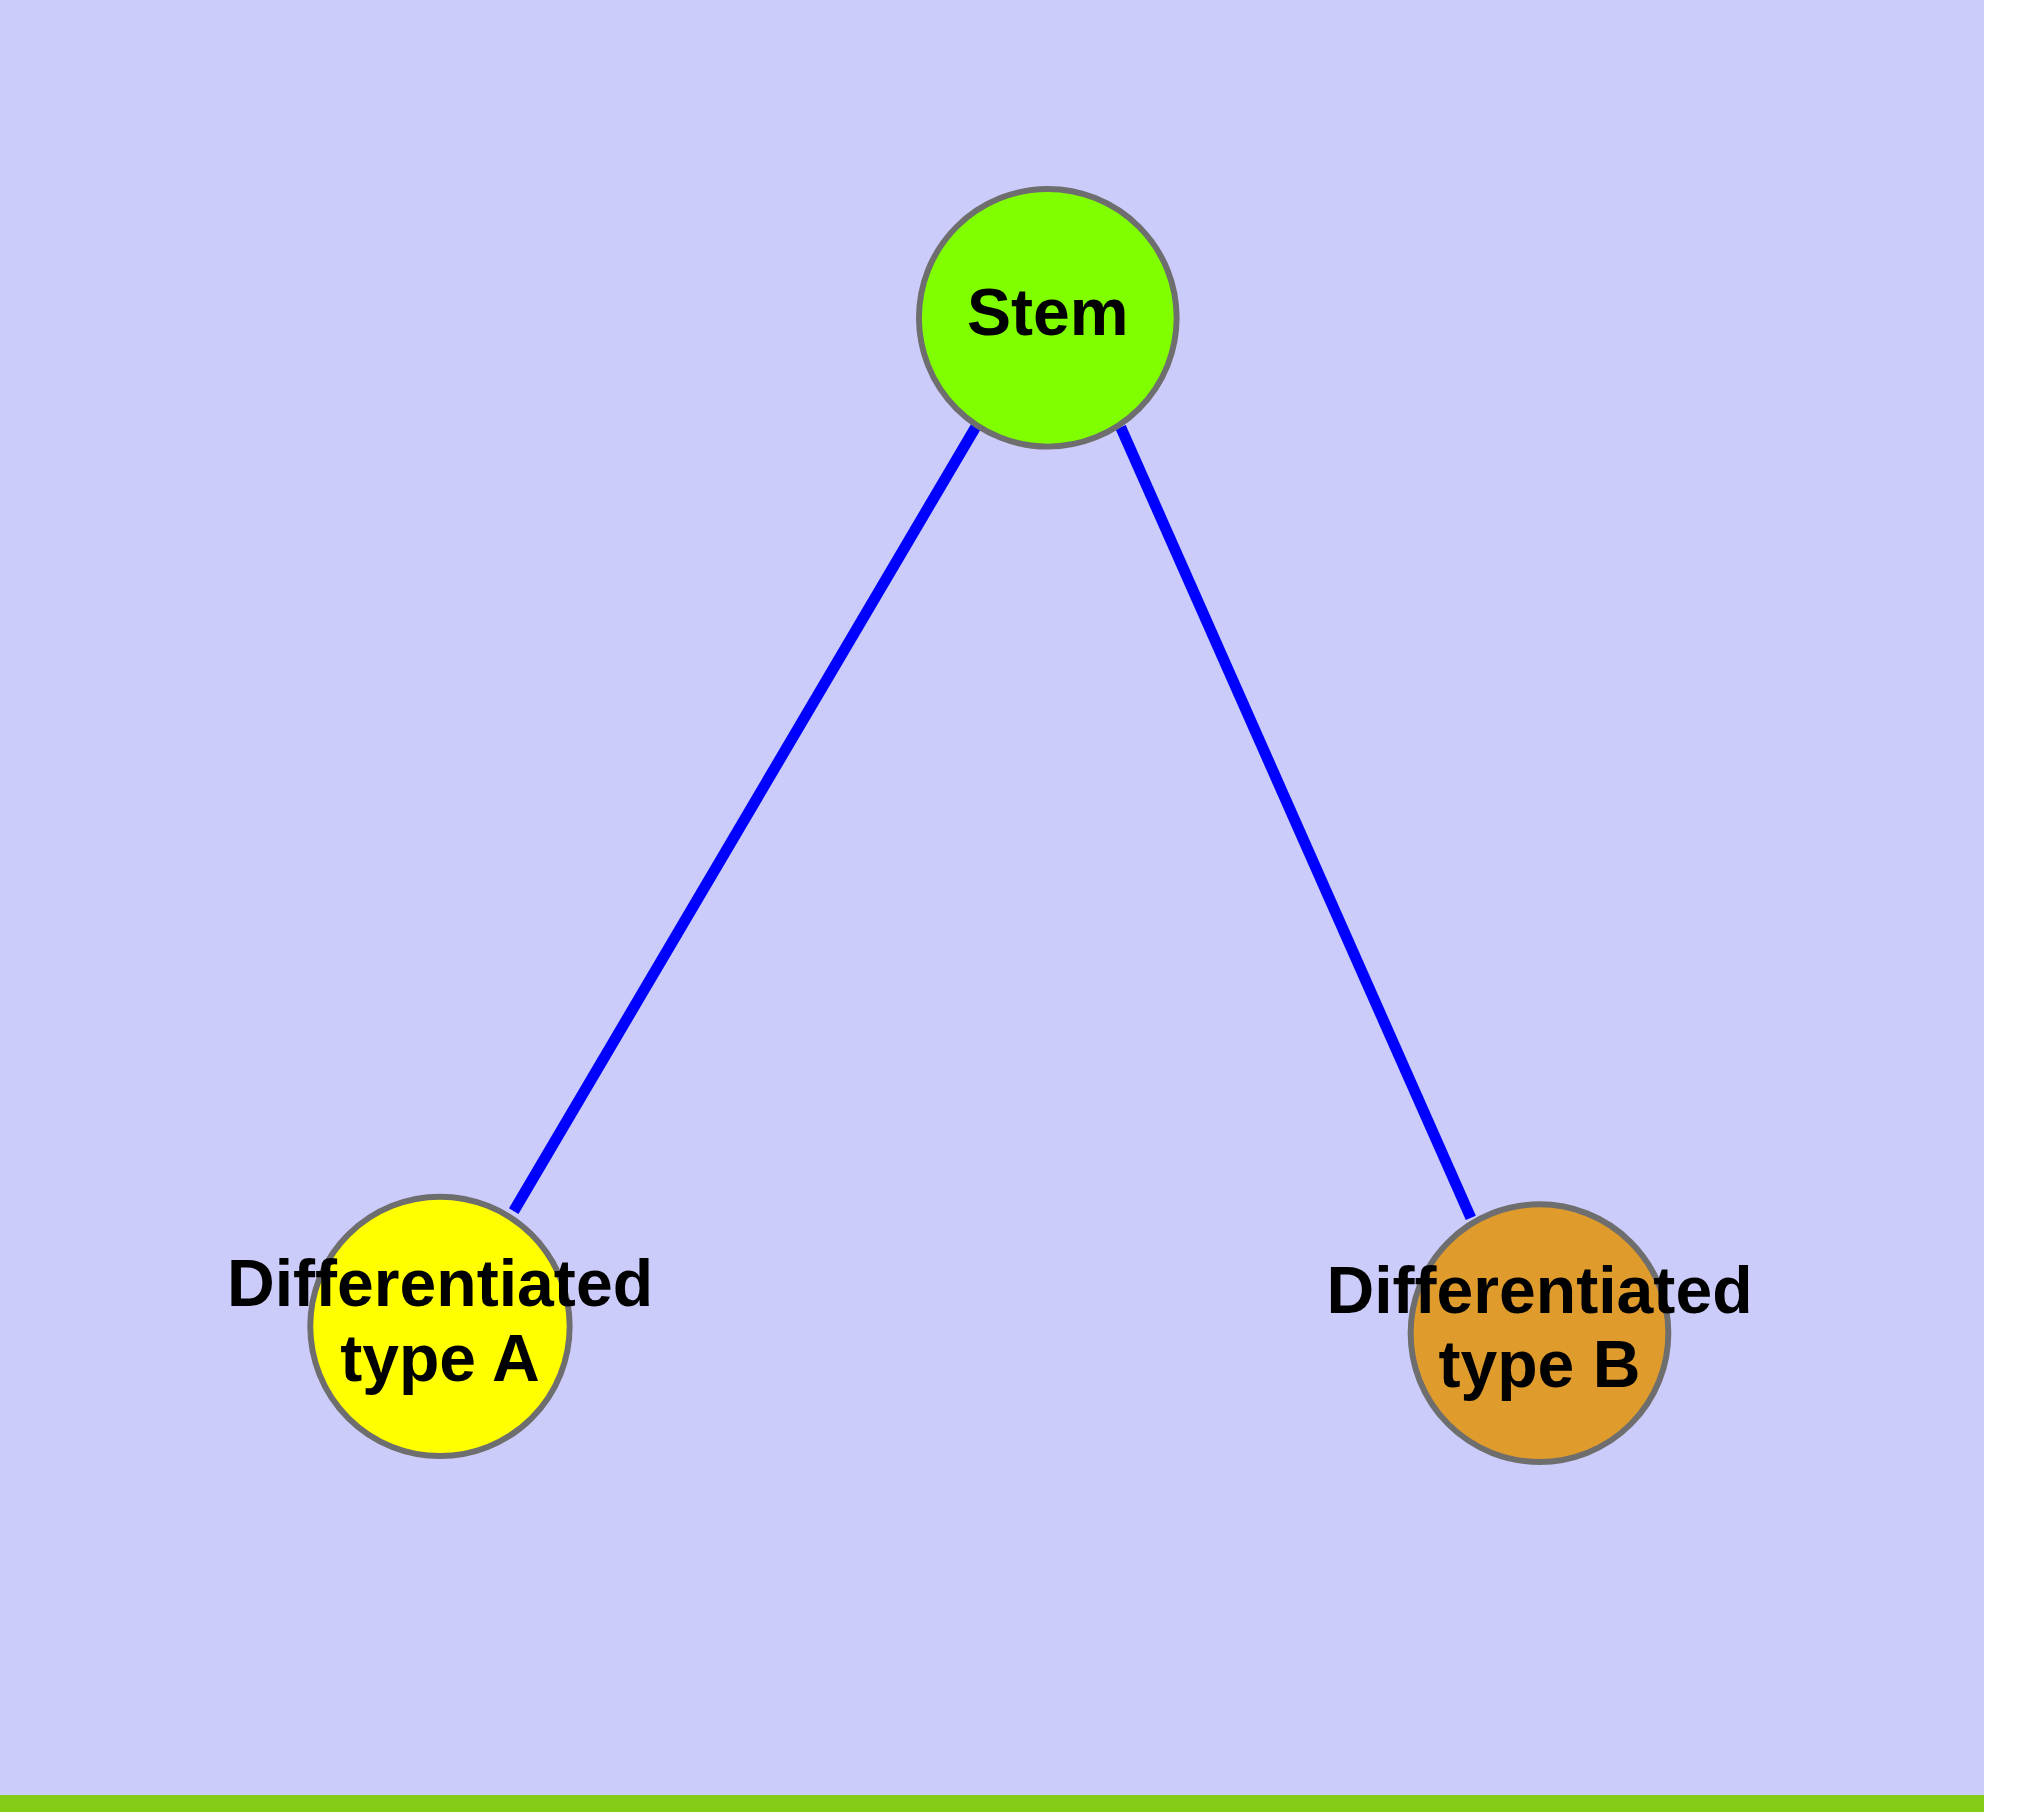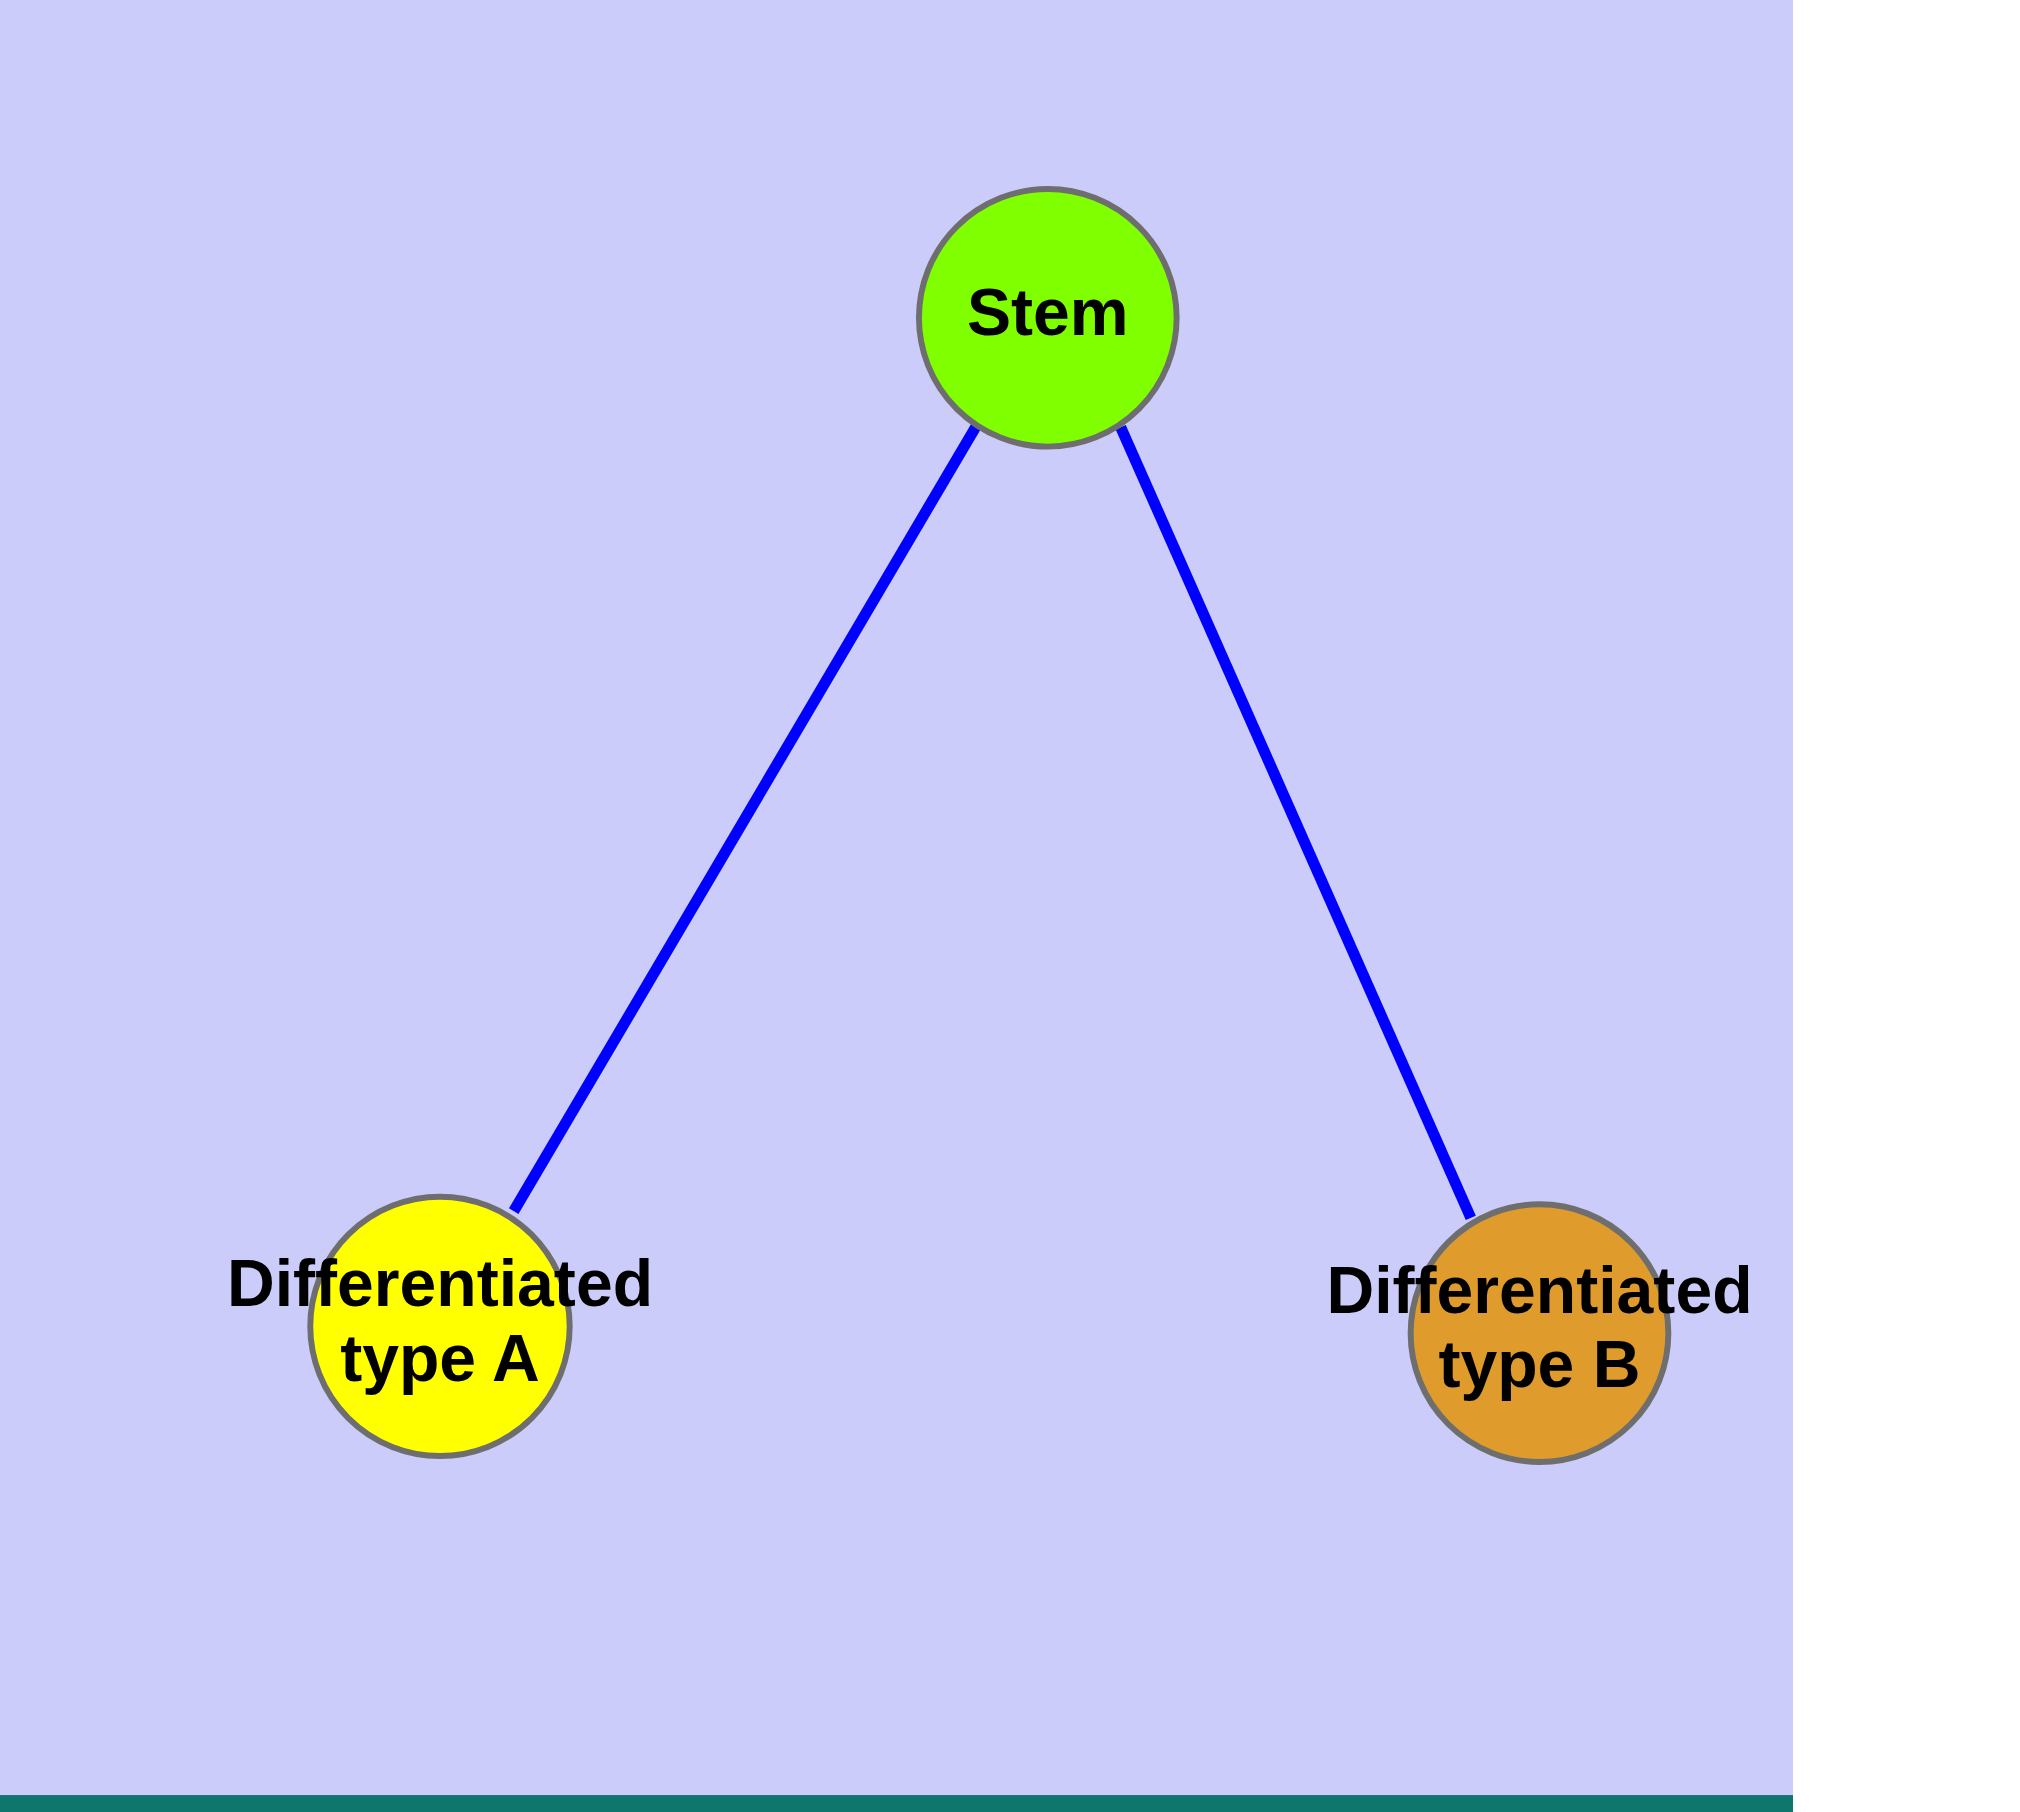--- a/index.html
+++ b/index.html
@@ -31,21 +31,21 @@
     font-weight: bold;
     fill: #000000;
     text-anchor: middle;
     dominant-baseline: middle;
     paint-order: normal;
   }
 </style>
 </head>
 <body>
 
-<div id="canvas" style="width: 1793px; height: 1812px; background: #0f766e;">
+<div id="canvas" style="width: 1984px; height: 1812px; background: #84cc16;">
   <svg id="graph-svg" viewBox="0 0 2384 2138" preserveAspectRatio="none" xmlns="http://www.w3.org/2000/svg" style="width: 2021px; height: 1812px;">
 
     <rect id="bg-rect" x="0" y="0" width="2384" height="2118" fill="#ccccfa"></rect>
 
     <g id="edges-layer">
         <line x1="1152" y1="502" x2="606" y2="1429" stroke="#0000ff" stroke-width="13" stroke-linecap="butt"></line>
         <line x1="1322" y1="504" x2="1735" y2="1437" stroke="#0000ff" stroke-width="13" stroke-linecap="butt"></line>
       </g>
     <g id="nodes-layer">
         <circle cx="1236" cy="375" r="152" fill="#7fff00" stroke="#6e6e6e" stroke-width="7"></circle>

